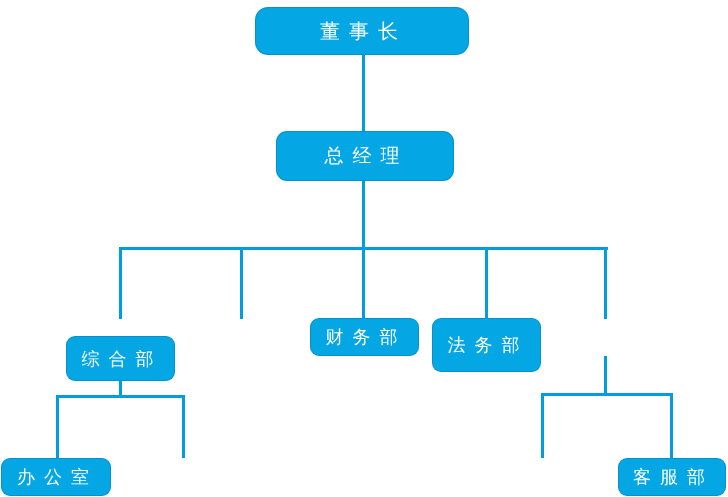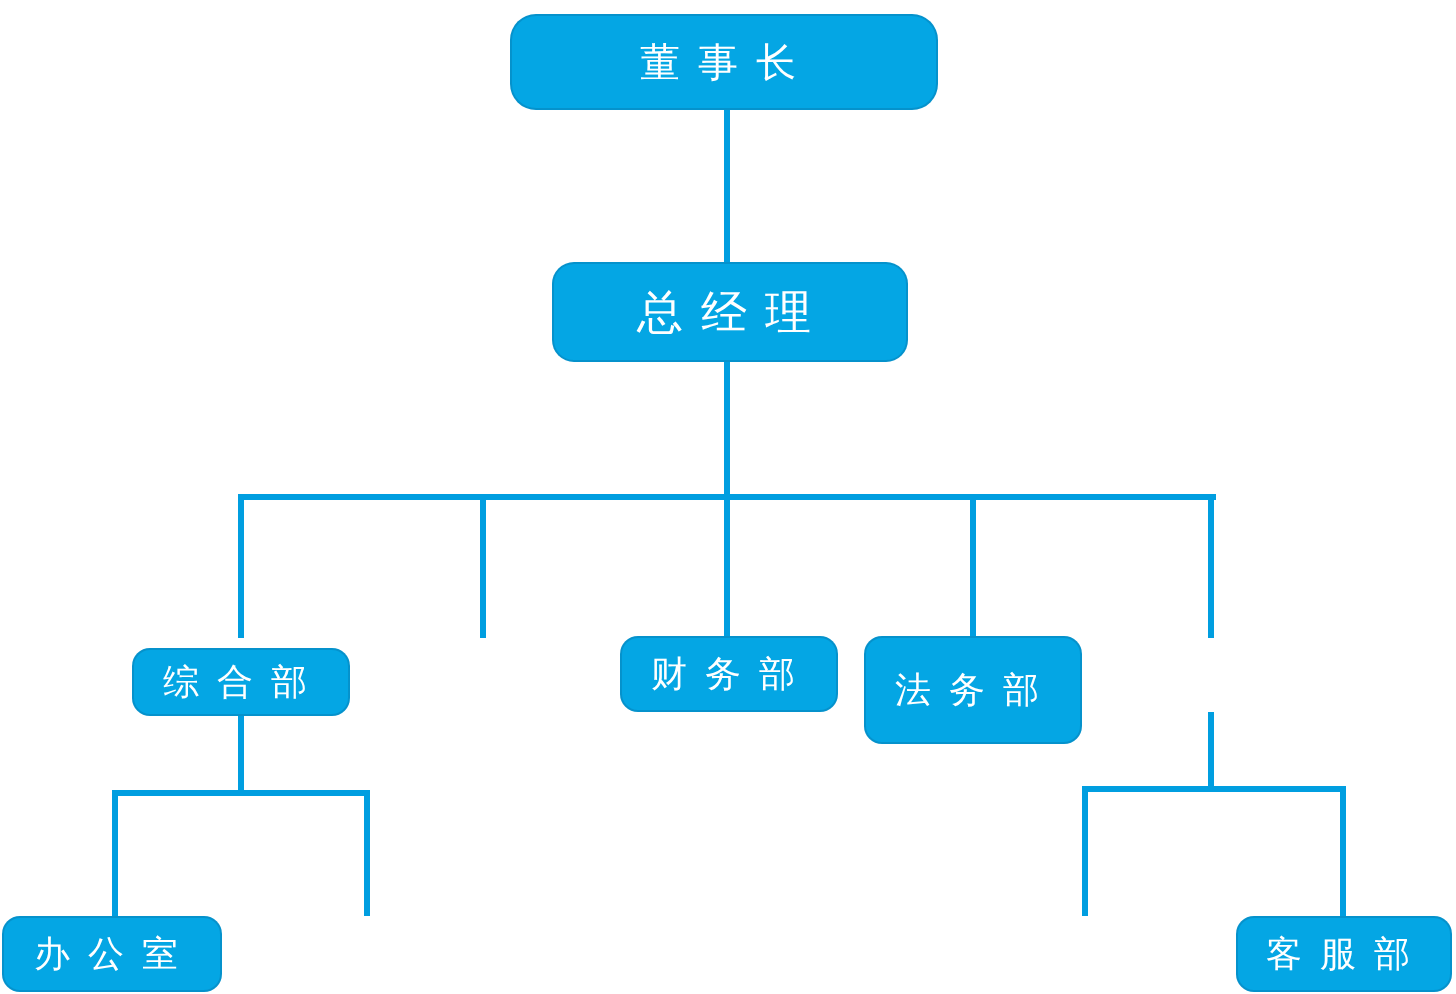--- a/index.html
+++ b/index.html
@@ -23,21 +23,21 @@
     border:1px solid rgba(8,110,160,0.35);
     box-sizing:border-box;
     color:var(--node-text);
     display:flex;align-items:center;justify-content:center;
     letter-spacing:9px;
     padding-left:3px; 
     white-space:nowrap;
     text-align:center;
   }
   .lv1{border-radius:13px;font-size:20px;}
-  .lv2{border-radius:11px;font-size:23px;}
+  .lv2{border-radius:11px;font-size:19px;}
   .lv3,.lv4{border-radius:9px;font-size:18px;}
   .line{position:absolute;background:var(--connector);}
   .line.v{width:3px;}
   .line.h{height:3px;}
 </style>
 </head>
 <body>
 
 <div class="canvas">
 
@@ -57,21 +57,21 @@
 
   <div class="line v" style="left:604px;top:356px;height:39px"></div>
   <div class="line h" style="left:541px;top:393px;width:132px"></div>
   <div class="line v" style="left:541px;top:393px;height:65px"></div>
   <div class="line v" style="left:670px;top:393px;height:65px"></div>
 
   <div class="node lv1" style="left:255px;top:7px;width:214px;height:48px">董事长</div>
 
   <div class="node lv2" style="left:276px;top:131px;width:178px;height:50px">总经理</div>
 
-  <div class="node lv3" style="left:66px;top:324px;width:109px;height:34px">综合部</div>
+  <div class="node lv3" style="left:66px;top:336px;width:109px;height:45px">综合部</div>
 
 
   <div class="node lv3" style="left:310px;top:318px;width:109px;height:38px">财务部</div>
 
   <div class="node lv3" style="left:432px;top:318px;width:109px;height:54px">法务部</div>
 
 
   <div class="node lv4" style="left:1px;top:458px;width:110px;height:38px">办公室</div>
 
 

